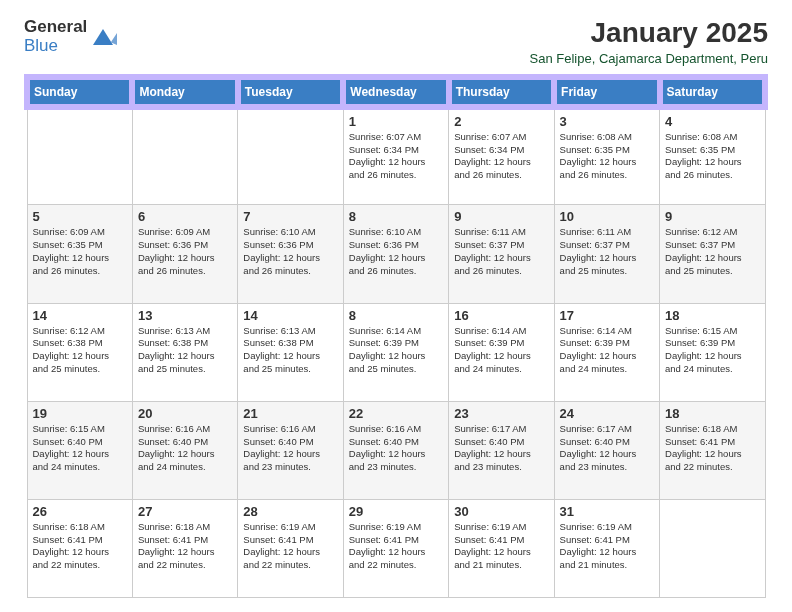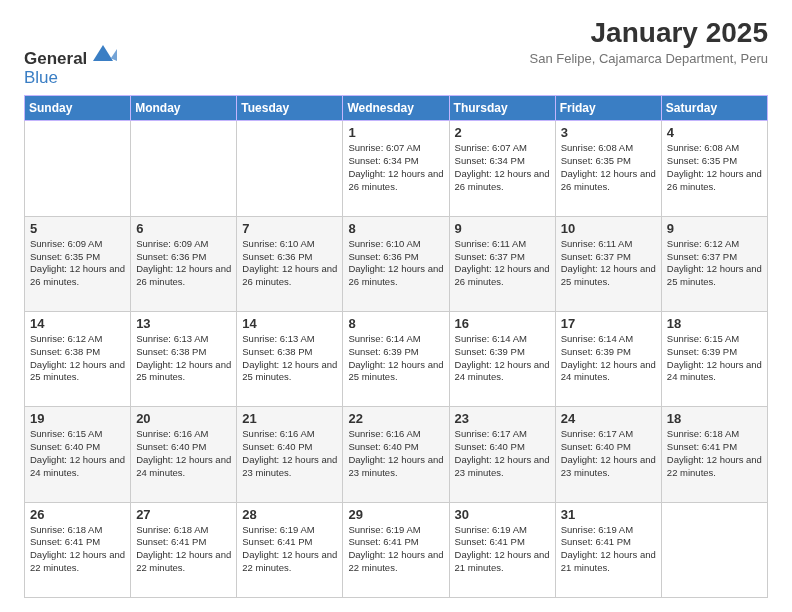--- a/index.html
+++ b/index.html
@@ -25,21 +25,20 @@
     }
     .logo {
       display: flex;
       align-items: center;
       gap: 0;
     }
     .logo-text {
       display: flex;
       flex-direction: column;
       line-height: 1.1;
-      margin-top: 32px;
     }
     .logo-general {
       font-size: 17px;
       font-weight: bold;
       color: #333;
     }
     .logo-blue {
       font-size: 17px;
       font-weight: normal;
       color: #3a7ec4;
@@ -53,37 +52,37 @@
       text-align: right;
     }
     .calendar-title {
       font-size: 28px;
       font-weight: bold;
       color: #333;
       line-height: 1.1;
     }
     .calendar-subtitle {
       font-size: 13px;
-      color: #737373;
+      color: #14532d;
       margin-top: 2px;
     }
     .calendar-table {
       width: 100%;
       border-collapse: collapse;
       flex: 1;
       table-layout: fixed;
     }
     .calendar-table th {
       background: #3a7ec4;
       color: #fff;
       font-size: 12px;
       font-weight: bold;
       padding: 5px 4px;
       text-align: left;
-      border: 1px solid #c4b5fd;
+      border: 6px solid #c4b5fd;
     }
     .calendar-table td {
       border: 1px solid #ccc;
       vertical-align: top;
       padding: 4px 5px;
       font-size: 10px;
       color: #333;
       height: 82px;
       background: #fff;
     }

